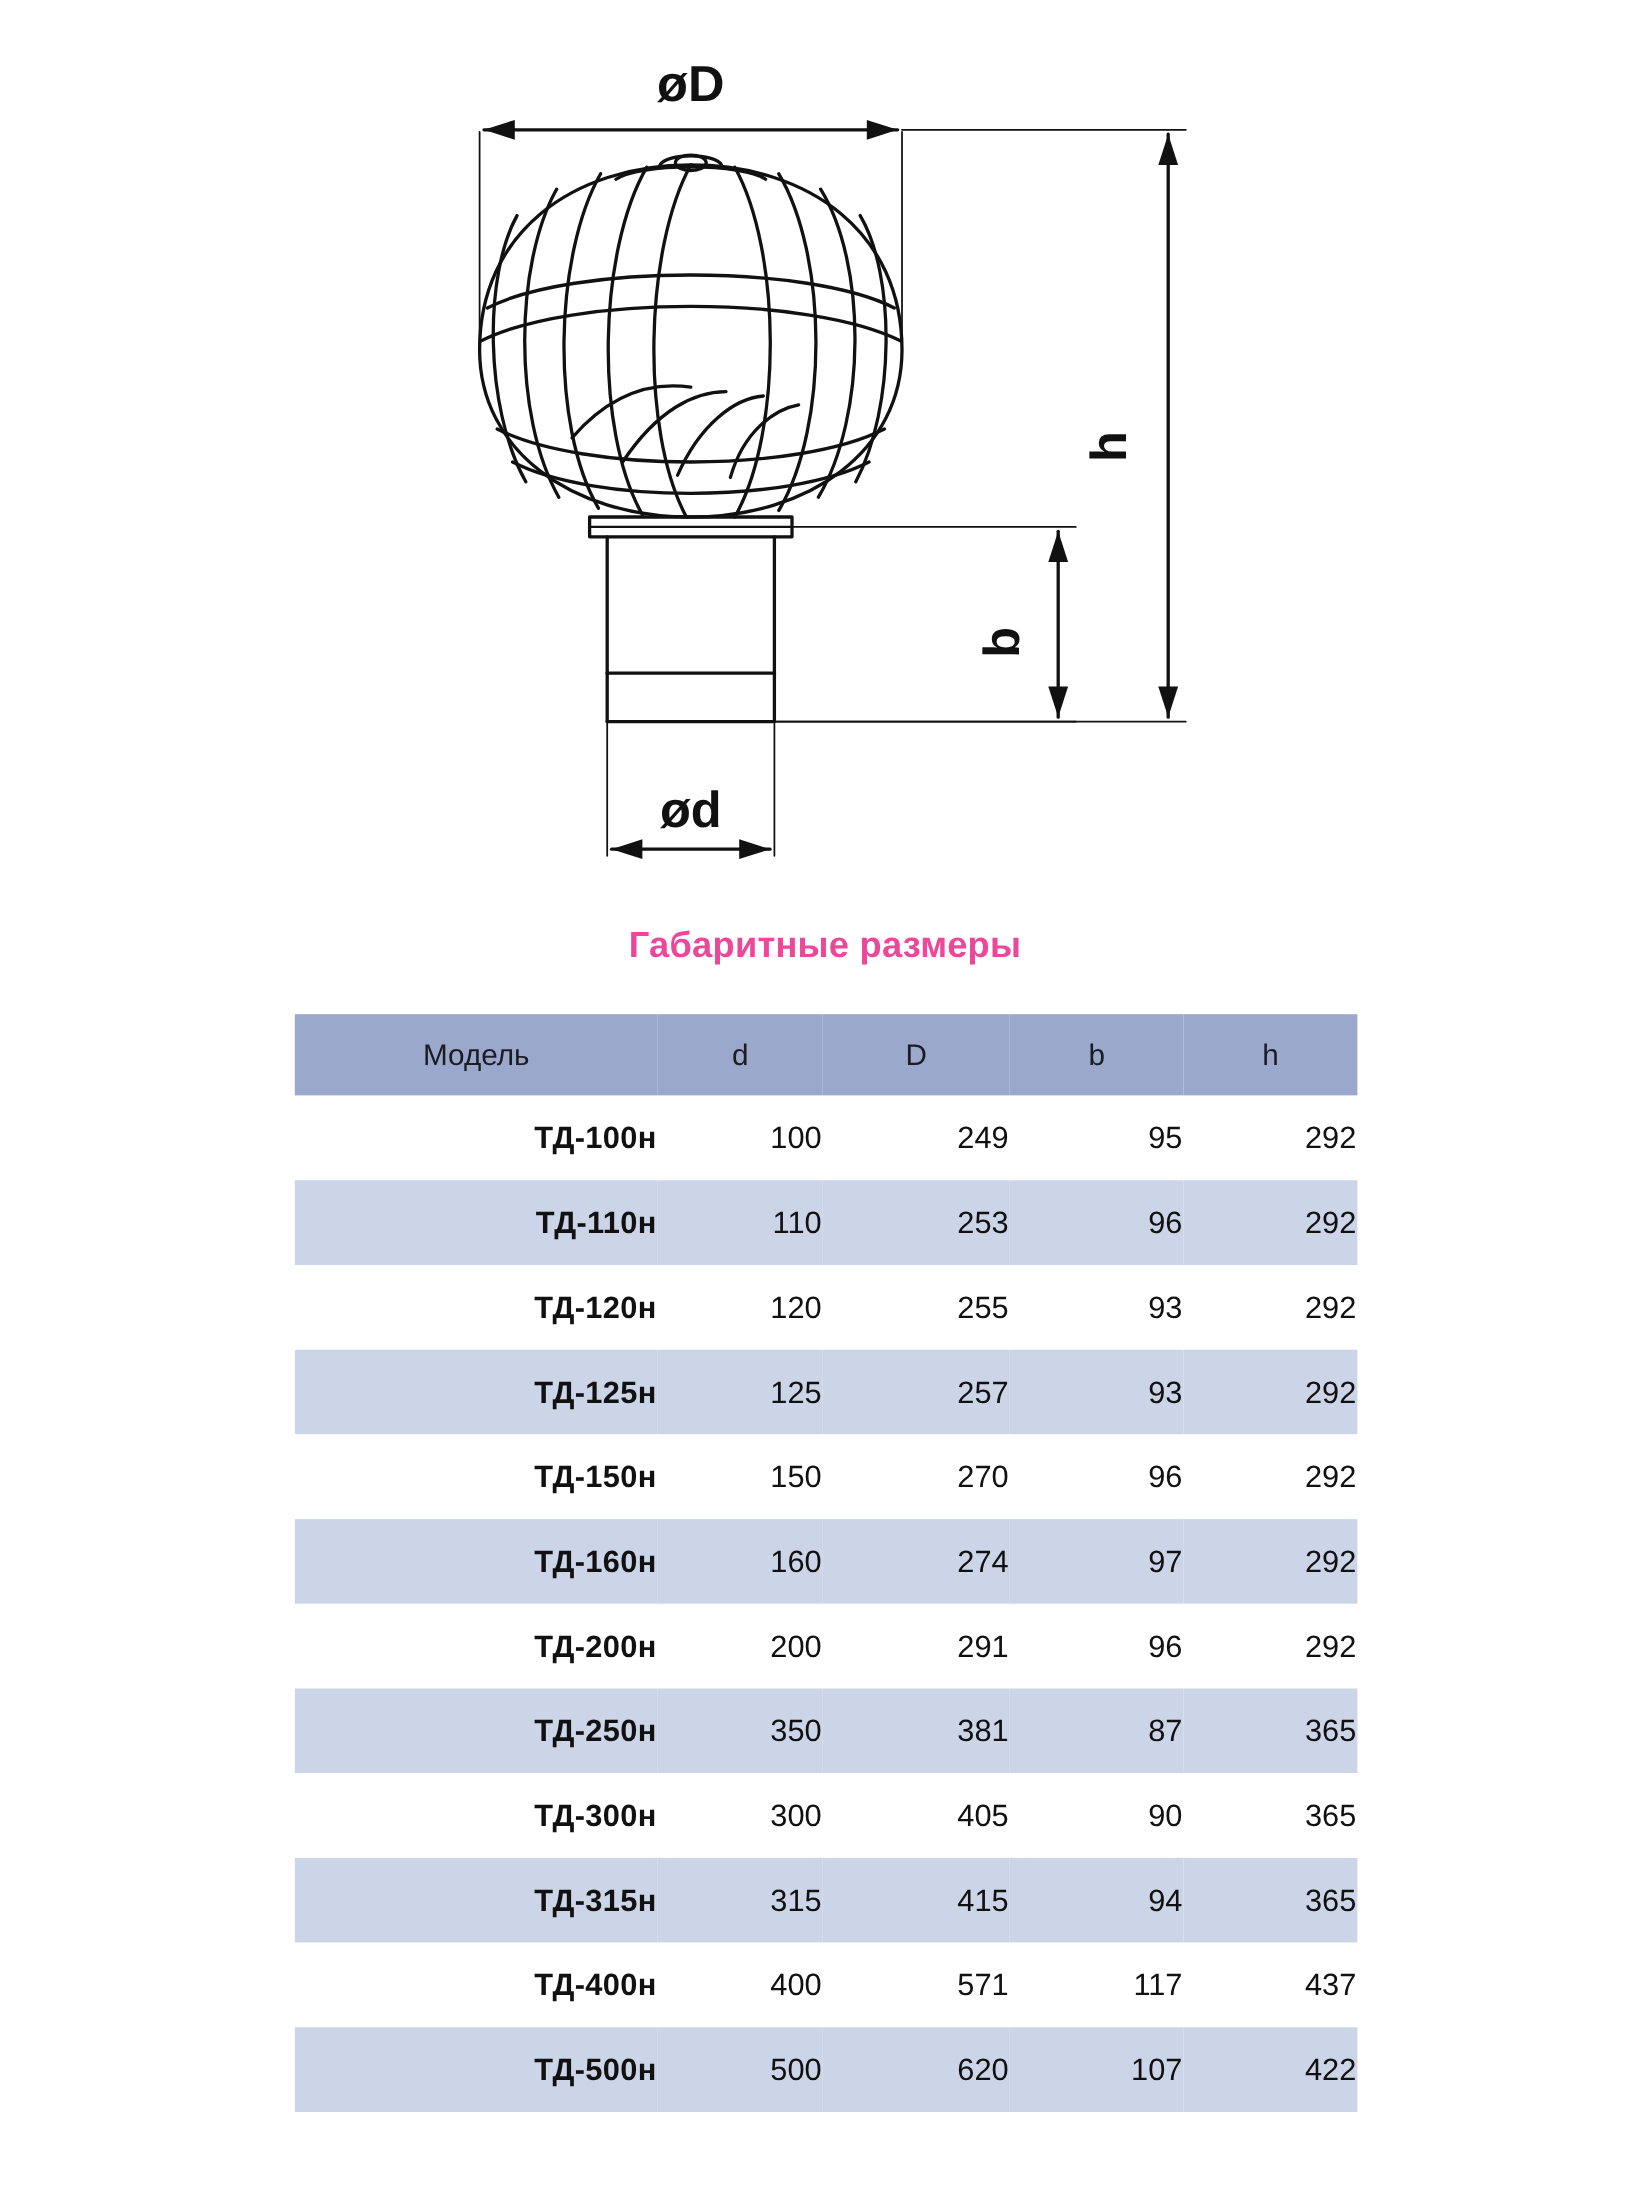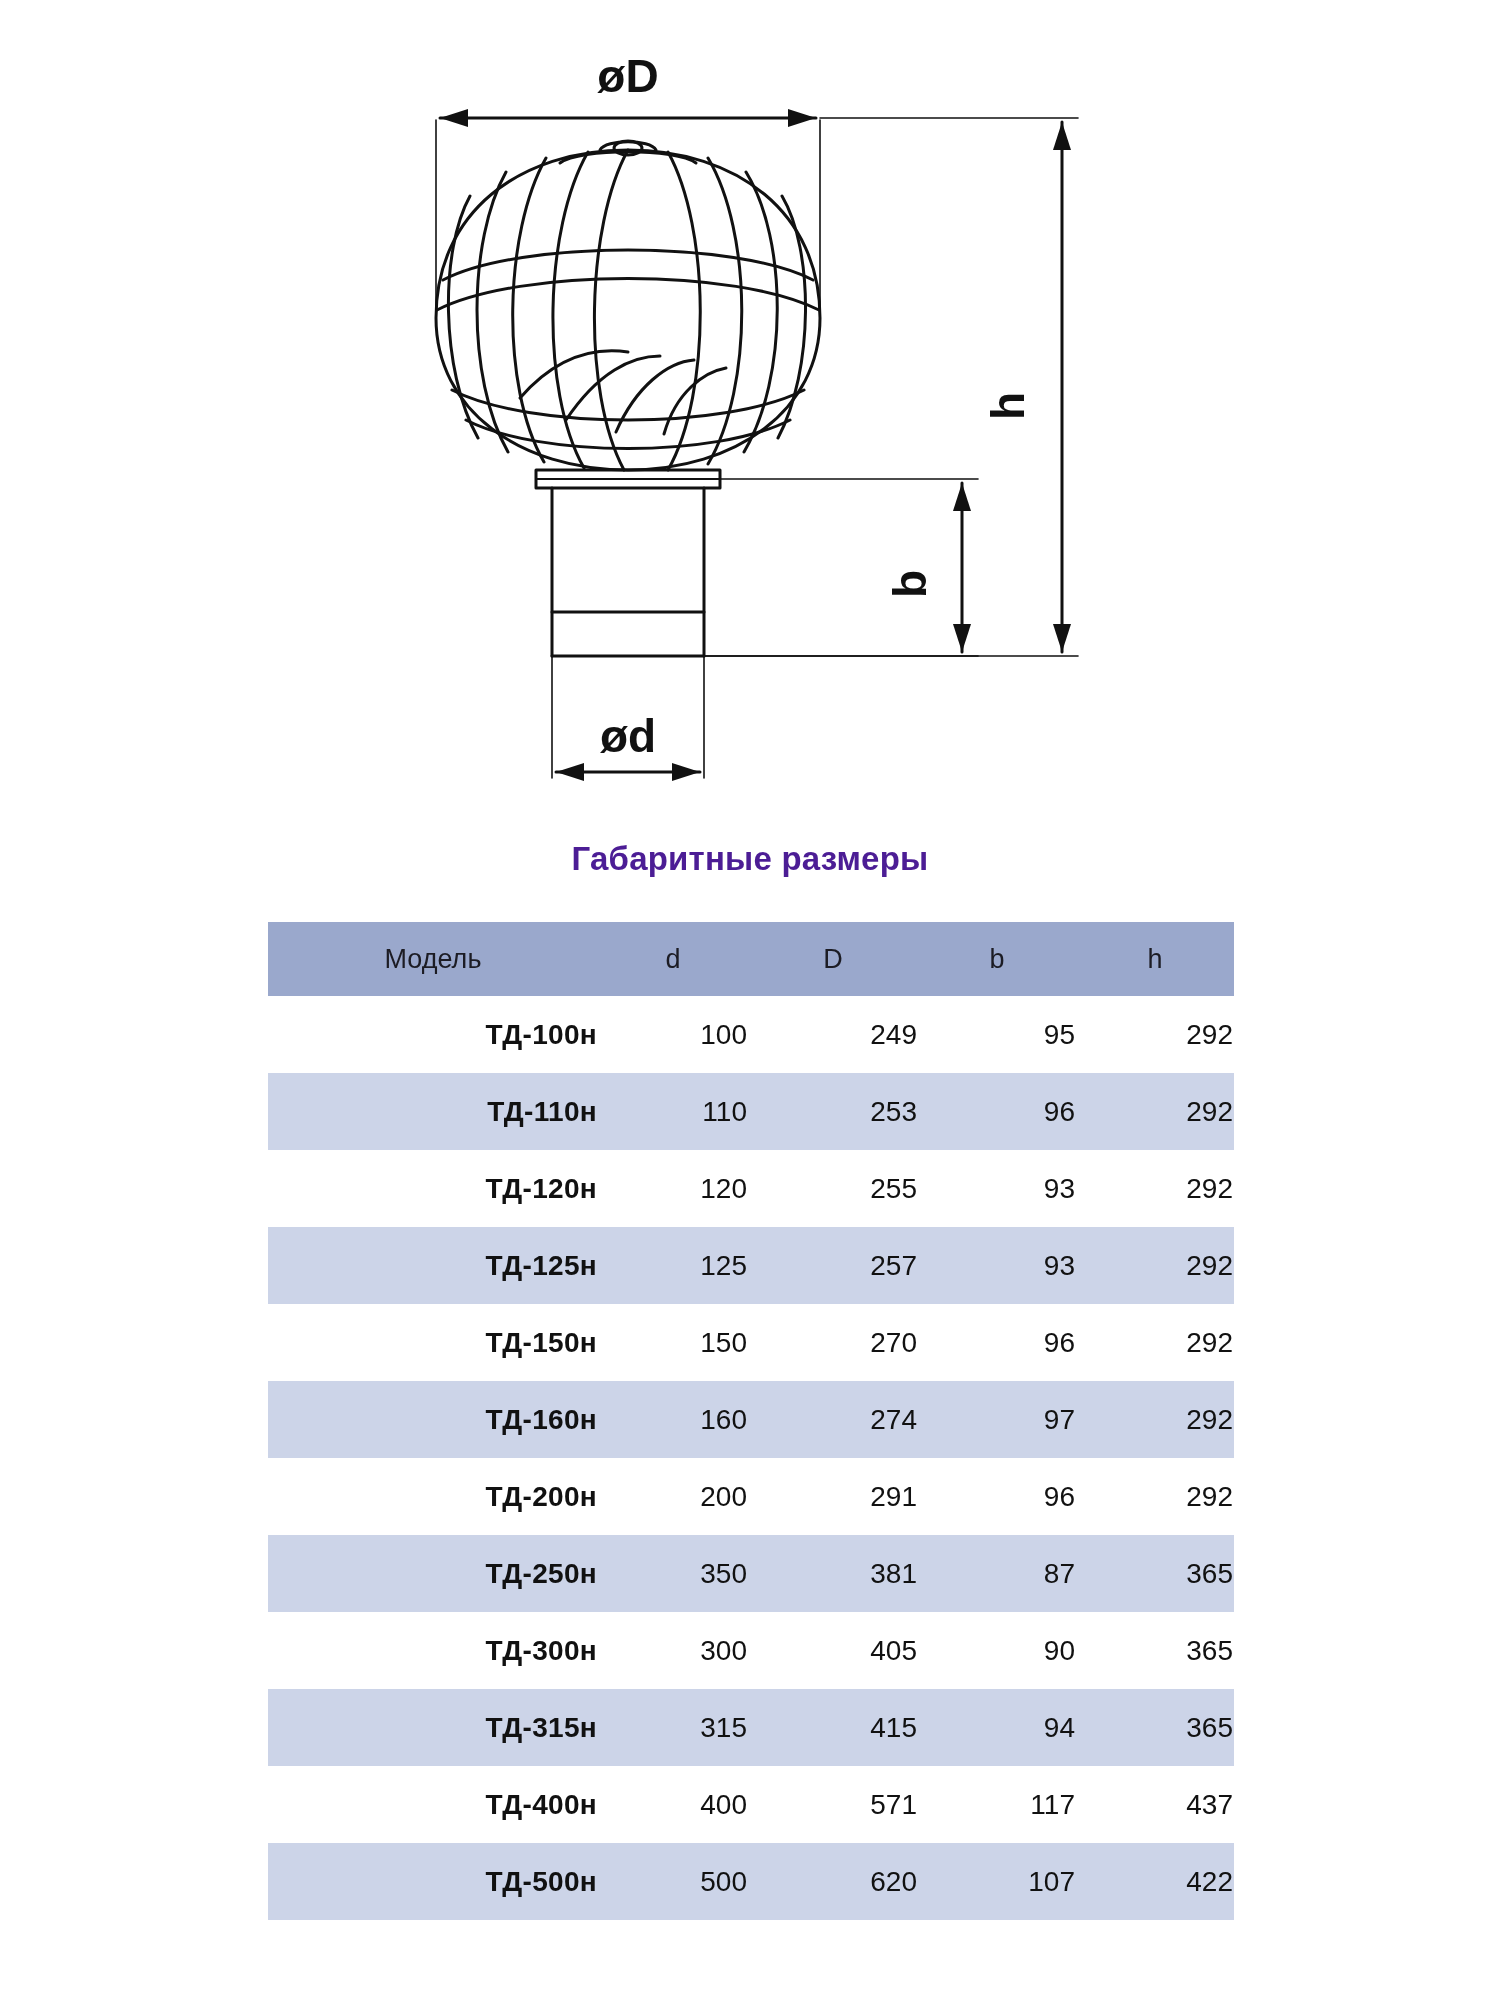--- a/index.html
+++ b/index.html
@@ -36,21 +36,21 @@
   
   .table-title {
     position: absolute;
     left: 0;
     top: 840px;
     width: 1500px;
     text-align: center;
     font-size: 33px;
     font-weight: bold;
     letter-spacing: 0.2px;
-    color: #4c1d95;
+    color: #ec4899;
   }
 
   
   .table-wrap {
     position: absolute;
     left: 268px;
     top: 922px;
     width: 966px;
   }
   table.dims {

